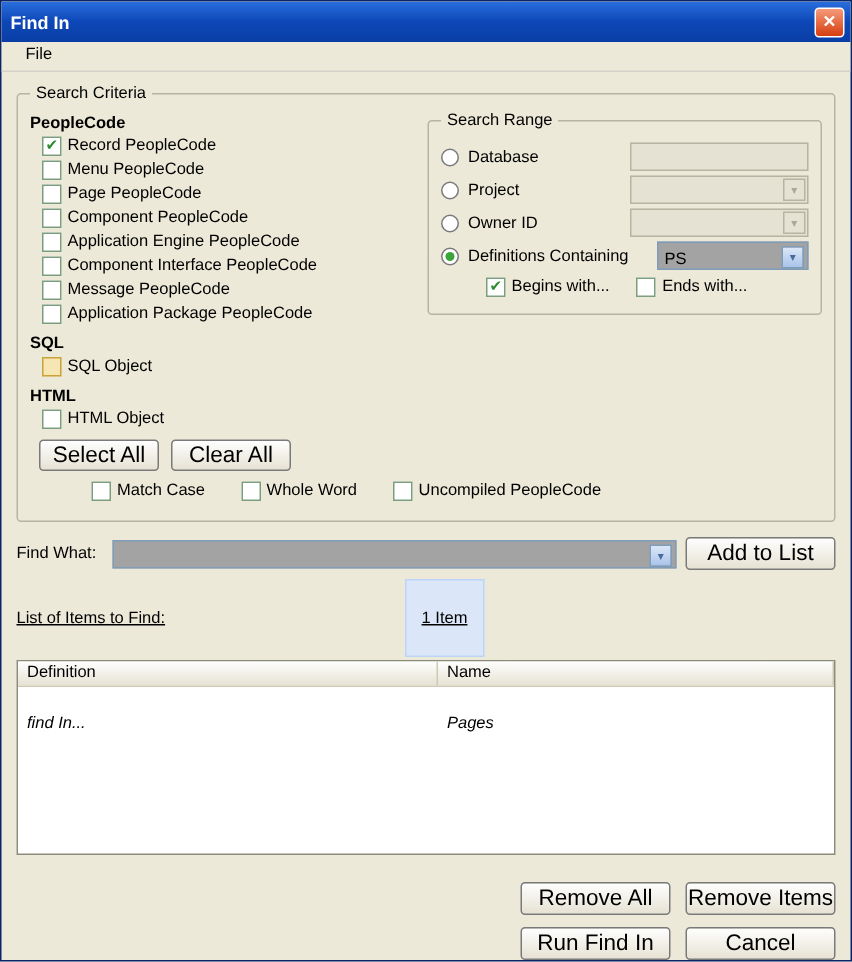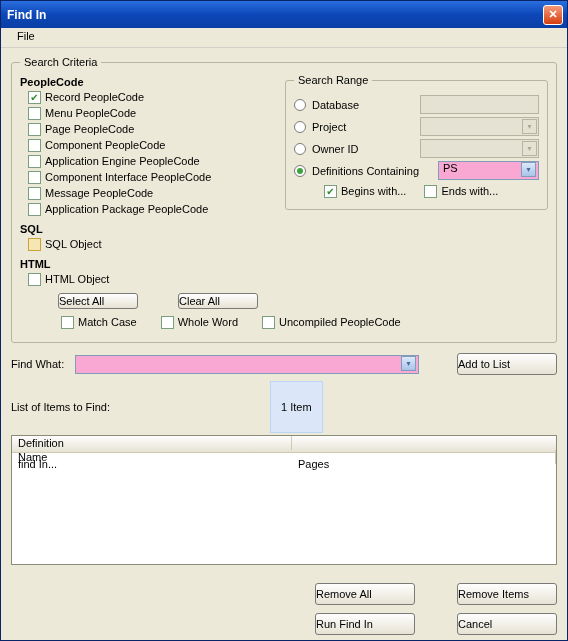--- a/index.html
+++ b/index.html
@@ -59,48 +59,47 @@
   .chk.sql{border-color:#caa23a;}
   .radio{
     width:12px;height:12px;border:1px solid #7a7a7a;border-radius:50%;background:#fff;
     display:inline-flex;align-items:center;justify-content:center;
   }
   .radio.selected::after{content:"";width:6px;height:6px;border-radius:50%;background:#3aa53a;}
   .btnrow{margin:6px 0 0 6px;display:flex;gap:8px;}
   .winbtn{
     border:1px solid #7a7a7a;border-radius:3px;
     background:linear-gradient(to bottom,#fefefe,#e6e2d3);
-    padding:1px 0;text-align:left;cursor:pointer;
-    font-size:11px;
-    margin-left:32px;
+    padding:1px 0;text-align:center;cursor:pointer;
+    font-size:15px;
   }
   .winbtn.small{width:80px;}
   .winbtn.big{width:100px;height:22px;line-height:18px;}
   .range-row{display:flex;align-items:center;gap:6px;margin:3px 0;}
   .range-label{width:120px;display:flex;align-items:center;gap:6px;}
   .disabled-input{
     flex:1;height:19px;border:1px solid #b8b4a2;background:#e6e2d3;
   }
   .combo{
-    flex:1;height:19px;border:1px solid #7f9db9;background:#f9a8d4;display:flex;align-items:flex-start;
+    flex:1;height:19px;border:1px solid #7f9db9;background:#a3a3a3;display:flex;align-items:flex-end;
     justify-content:space-between;padding:0 2px 0 4px;
   }
   .combo .arrow{width:15px;height:15px;background:linear-gradient(to bottom,#dbe7f8,#a9c4ea);border:1px solid #7f9db9;display:flex;align-items:center;justify-content:center;color:#4a6a9c;font-size:8px;}
   .disabled-combo-arrow{width:15px;height:15px;background:#e6e2d3;border:1px solid #b8b4a2;display:flex;align-items:center;justify-content:center;color:#aca899;font-size:8px;}
   .opts-row{display:flex;gap:24px;margin:6px 0 2px 4px;padding-left:37px;}
   .findwhat-row{display:flex;align-items:center;gap:6px;margin:10px 0 6px 0;}
   .findlabel{width:58px;}
-  .listheader{display:flex;align-items:center;margin:4px 0 2px 0;}
+  .listheader{display:flex;align-items:center;margin:4px 0 2px 0;text-decoration:underline;}
   .countbadge{margin-left:160px;border:1px solid #bcd4f6;background:#dbe7f8;padding:19px 10px;}
   .grid{
     border:1px solid #8b8b7a;background:#fff;height:130px;
   }
-  .grid-head{display:flex;background:linear-gradient(to bottom,#fefefe,#e6e2d3);border-bottom:1px solid #cfcab4;height:17px;flex-direction:column;}
+  .grid-head{display:flex;background:linear-gradient(to bottom,#fefefe,#e6e2d3);border-bottom:1px solid #cfcab4;height:17px;}
   .grid-head .col{border-right:1px solid #cfcab4;padding:1px 6px;}
-  .grid-row{display:flex;padding:5px 0;}
+  .grid-row{display:flex;padding:18px 0;font-style:italic;}
   .grid-row .col{padding:0 6px;}
   .col-def{width:280px;}
   .col-name{flex:1;}
   .bottom-btns{display:flex;justify-content:flex-end;gap:10px;margin-top:18px;}
   .bottom-row2{display:flex;justify-content:flex-end;gap:10px;margin-top:8px;}
 </style>
 </head>
 <body>
 
 <div class="titlebar">

